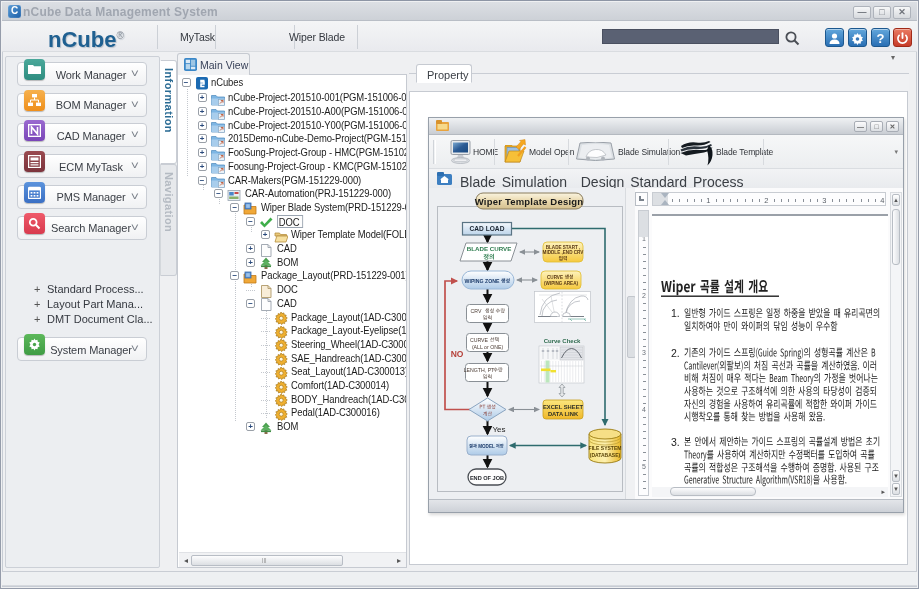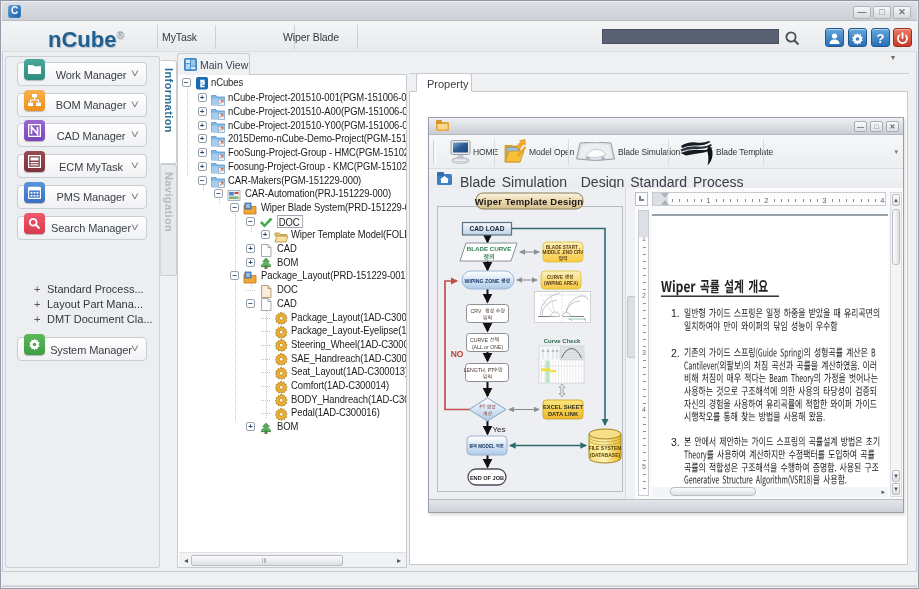--- a/index.html
+++ b/index.html
@@ -11,21 +11,21 @@
 
 #titlebar{position:absolute;left:2px;top:2px;width:915px;height:19px;background:linear-gradient(#dcdfe4,#cdd1d7);border-bottom:1px solid #b9bec6}
 #appico{position:absolute;left:6px;top:3px;width:13px;height:13px;border-radius:2px;background:linear-gradient(135deg,#5b9bd5,#1b5fa8);box-shadow:inset 0 0 1px #fff}
 #appico:after{content:"C";position:absolute;left:3px;top:0px;color:#fff;font-weight:bold;font-size:10px}
 #wtitle{position:absolute;left:21px;top:3px;font-size:12px;font-weight:bold;color:#a0a6b0;letter-spacing:.2px}
 .winbtn{position:absolute;top:4px;width:18px;height:13px;border:1px solid #aeb3bb;border-radius:2px;background:linear-gradient(#f6f7f8,#d7dade);color:#70747c;font-size:9px;text-align:center;line-height:11px;font-weight:bold}
 
 #toolrow{position:absolute;left:2px;top:21px;width:915px;height:31px;background:linear-gradient(#f4f5f6,#e9eaee);border-bottom:1px solid #d9dce0}
 #logo{position:absolute;left:46px;top:6px;font-size:22px;font-weight:bold;color:#1f6091;text-shadow:1px 1px 1px #b9c2cc}
 #logo sup{font-size:10px;color:#8a9099;font-weight:normal}
-.mtab{position:absolute;top:0;height:31px;font-size:10.5px;color:#33373e;text-align:left;line-height:32px;white-space:nowrap;letter-spacing:-0.1px}
+.mtab{position:absolute;top:0;height:31px;font-size:10.5px;color:#33373e;text-align:right;line-height:32px;white-space:nowrap;letter-spacing:-0.1px}
 .msep{position:absolute;top:4px;height:24px;width:1px;background:#ccd0d6}
 #search{position:absolute;left:600px;top:8px;width:177px;height:15px;background:#5a6173;border:1px solid #4a5060}
 .sicon{position:absolute;top:7px;width:19px;height:19px;border-radius:3px;text-align:center}
 .blub{background:linear-gradient(#62a7dc,#2a6fb4);border:1px solid #1c588f;box-shadow:inset 0 1px 0 rgba(255,255,255,.5)}
 .redb{background:linear-gradient(#ea7a62,#c63b28);border:1px solid #a02a18;box-shadow:inset 0 1px 0 rgba(255,255,255,.4)}
 
 #sidebar{position:absolute;left:5px;top:56px;width:155px;height:512px;background:#eceef1;border:1px solid #ccd0d7;border-radius:2px}
 .sbtn{position:absolute;left:11px;width:130px;height:24px;background:linear-gradient(#ffffff,#f0f1f3);border:1px solid #c9cdd4;border-radius:4px}
 .sbtn .lbl{position:absolute;left:27px;width:92px;text-align:center;top:5.5px;font-size:11px;color:#3a3e45;white-space:nowrap;letter-spacing:-0.1px}
 .sbtn .chev{position:absolute;right:8px;top:5px;font-size:10px;color:#7c828b;transform:scaleX(1.4)}
@@ -39,21 +39,21 @@
 .vtab.inact span{color:#b4bac2;font-weight:bold}
 
 #treetab{position:absolute;left:177px;top:53px;width:73px;height:22px;background:#f0f1f3;border:1px solid #c6cad1;border-bottom:none;border-radius:3px 3px 0 0;z-index:5}
 #treetab .txt{position:absolute;left:22px;top:5px;font-size:10.5px;color:#39425a;white-space:nowrap}
 #treepanel{position:absolute;left:177px;top:74px;width:230px;height:494px;background:#fff;border:1px solid #c6cad1;overflow:hidden}
 
 .trow{position:absolute;height:13px;font-size:10.5px;line-height:13px;color:#1c1c1c;white-space:nowrap;letter-spacing:-0.1px;transform:scaleX(0.9);transform-origin:0 0}
 .texp{position:absolute;width:9px;height:9px;border:1px solid #9aa0a8;border-radius:2px;background:#fff;font-size:8px;line-height:7px;text-align:center;color:#2a4a7c;font-weight:bold}
 .ticon{position:absolute;width:14px;height:13px}
 
-#proptab{position:absolute;left:416px;top:73px;width:56px;height:19px;background:#fff;border:1px solid #c6cad1;border-bottom:1px solid #fff;border-radius:3px 3px 0 0;z-index:5}
+#proptab{position:absolute;left:416px;top:64px;width:56px;height:19px;background:#fff;border:1px solid #c6cad1;border-bottom:1px solid #fff;border-radius:3px 3px 0 0;z-index:5}
 #proptab .txt{position:absolute;left:10px;top:3.5px;font-size:11px;color:#3a3e45}
 #proppanel{position:absolute;left:409px;top:91px;width:499px;height:474px;background:#fff;border:1px solid #c6cad1}
 
 #iwin{position:absolute;left:428px;top:117px;width:476px;height:396px;border:1px solid #98a0aa;background:#eef0f2;box-shadow:1px 2px 3px rgba(0,0,0,.15)}
 #ititle{position:absolute;left:0;top:0;width:100%;height:17px;background:linear-gradient(#eff1f3,#c9cdd3);border-bottom:1px solid #b4b9c0}
 #ititle .t{position:absolute;left:27px;top:2.5px;font-size:9.5px;font-weight:bold;color:#a2a7ae;letter-spacing:-0.1px}
 .iwb{position:absolute;top:3px;width:13px;height:11px;border:1px solid #a8adb5;border-radius:2px;background:linear-gradient(#fbfbfc,#dcdfe3);font-size:7px;line-height:9px;text-align:center;color:#666;font-weight:bold}
 #itoolbar{position:absolute;left:0;top:17px;width:100%;height:34px;background:linear-gradient(#f6f7f8,#eceef0);border-bottom:1px solid #dadde1}
 .itbtxt{position:absolute;font-size:8.5px;letter-spacing:-0.3px;color:#303338;white-space:nowrap;letter-spacing:-0.1px}
 .itsep{position:absolute;top:4px;height:26px;width:1px;background:#d7dade}
@@ -65,20 +65,21 @@
 #fcscroll{position:absolute;left:196px;top:70px;width:10px;height:312px;background:#f0f1f3;border-left:1px solid #d8dbdf}
 
 #docarea{position:absolute;left:206px;top:70px;width:268px;height:312px;background:#fbfbfc;overflow:hidden}
 </style></head>
 <body>
 <div id="frame">
     <div class="inedge"></div>
   </div>
 <div id="titlebar">
   <div id="appico"></div>
+    <div id="wtitle">nCube Data Management System</div>
   <div class="winbtn" style="right:46px">—</div>
   <div class="winbtn" style="right:26px">□</div>
   <div class="winbtn" style="right:6px">✕</div>
 </div>
 <div id="toolrow">
   <div id="logo">nCube<sup>®</sup></div>
   <div class="msep" style="left:155px"></div>
   <div class="mtab" style="left:160px;width:53px">MyTask</div>
   <div class="msep" style="left:213px"></div>
   <div class="msep" style="left:292px"></div>

